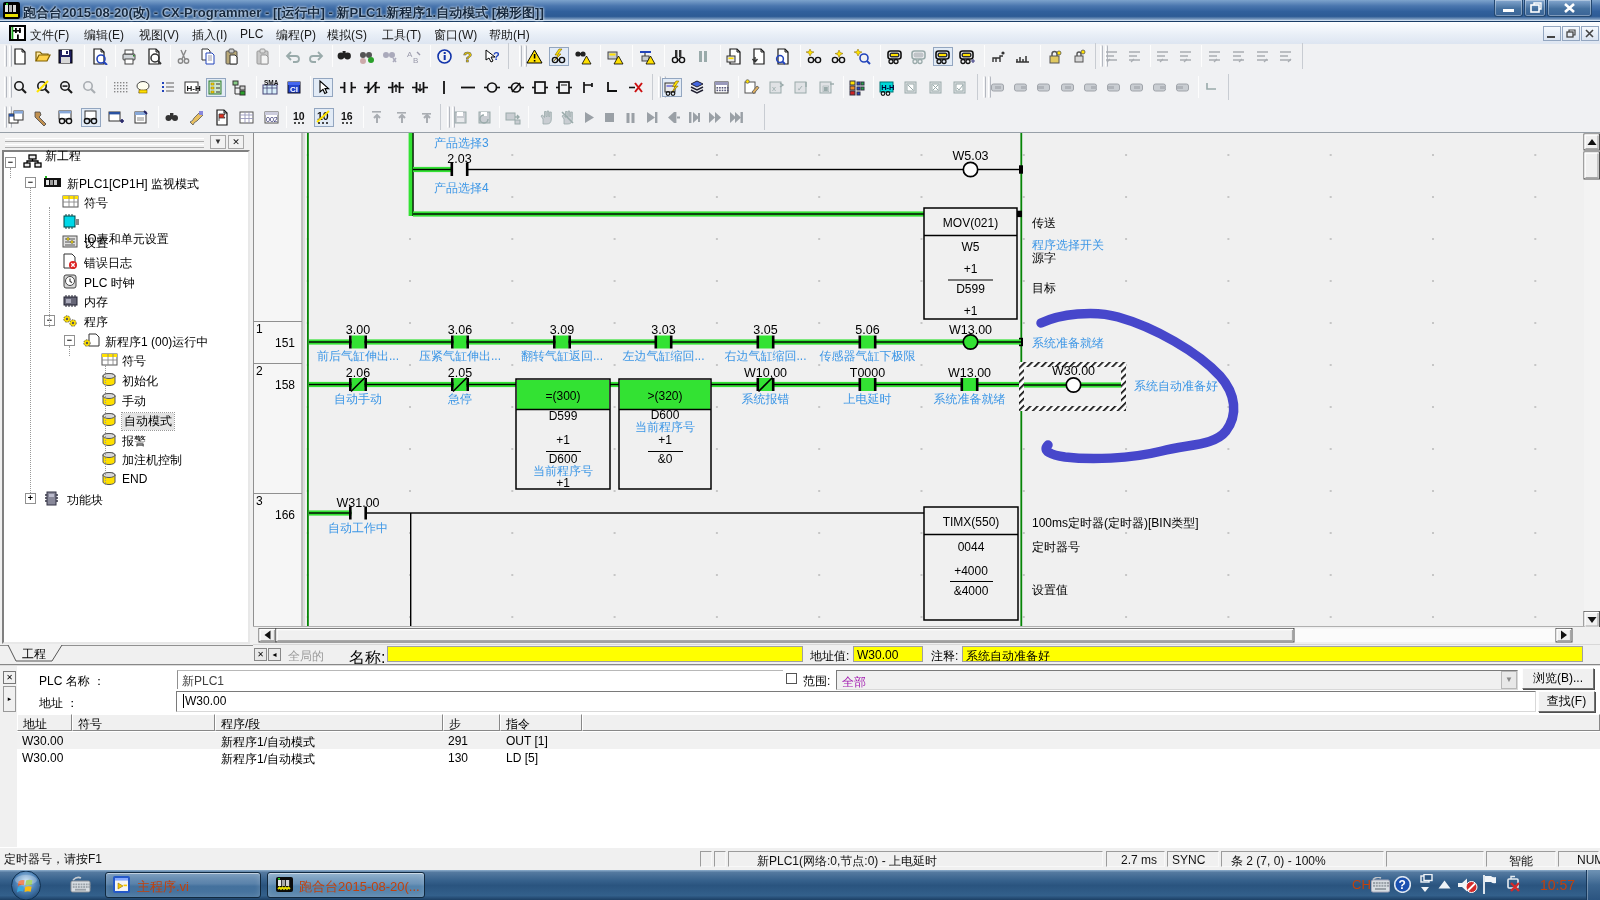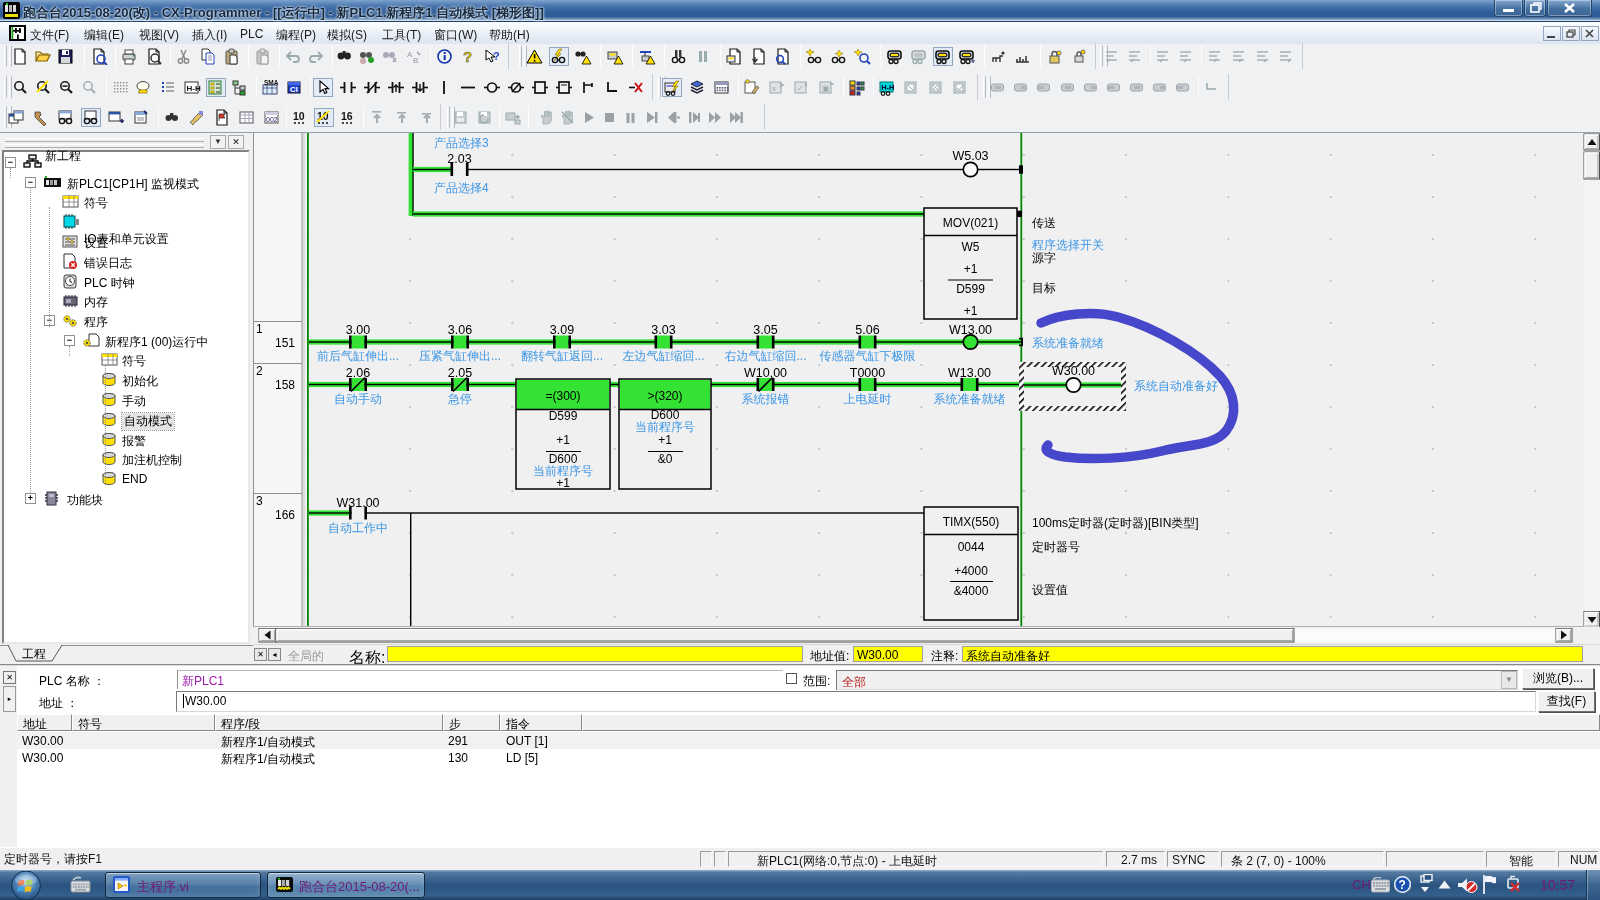--- a/index.html
+++ b/index.html
@@ -6,21 +6,21 @@
 svg text{font-family:"Liberation Sans",sans-serif}
 .mi{position:absolute;color:#1a1a1a;font-size:12px;white-space:nowrap}
 .mdibtn{position:absolute;width:18px;height:15px;background:linear-gradient(#f5f9fe,#dbe4f1);border:1px solid #93a6c0;color:#445;text-align:center}
 .tbsep{position:absolute;width:1px;background:#c3c7ce;height:22px;border-right:1px solid #fdfdfd}
 .hdl{position:absolute;width:3px;height:22px;border-left:1px solid #fff;border-right:1px solid #b4b8c0;border-radius:2px}
 .trow{position:absolute;white-space:nowrap;color:#000;font-size:12px}
 .exp{position:absolute;width:11px;height:11px;background:#fff;border:1px solid #919191;font-size:9px;line-height:9px;text-align:center;color:#000;font-weight:bold}
 .yfield{position:absolute;height:16px;background:#ffff00;border:1px solid #a0a0a0;font-size:12px;padding:1px 3px;white-space:nowrap;overflow:hidden}
 .fbtn{position:absolute;background:#f0f0f0;border:1px solid;border-color:#fdfdfd #707070 #707070 #fdfdfd;text-align:center;font-size:12px;box-shadow:1px 1px 0 #505050}
 .spanel{position:absolute;height:16px;border:1px solid;border-color:#9c9c9c #f8f8f8 #f8f8f8 #9c9c9c;font-size:12px;color:#111;padding:1px 4px;white-space:nowrap}
-.tkt{position:absolute;color:#701a75;font-size:13px;white-space:nowrap}
+.tkt{position:absolute;color:#c2410c;font-size:13px;white-space:nowrap}
 </style></head><body>
 <div class="abs" style="left:0;top:0;width:1600px;height:22px;background:linear-gradient(180deg,#7da3cc 0%,#4a76ae 28%,#31609c 55%,#2d5b95 78%,#7d9cc0 92%,#e2eefa 99%,#8aa6c6 100%);border-bottom:1px solid #1b3d66"></div>
 <div class="abs" style="left:3px;top:2px;width:17px;height:17px;background:#000;border-radius:2px"><svg width="17" height="17">
       <rect x="2" y="3" width="3" height="7" fill="#e8e8e8"></rect>
       <rect x="6" y="3" width="3" height="7" fill="#b8b8b8"></rect>
       <rect x="10" y="3" width="3" height="7" fill="#d8d8d8"></rect>
       <rect x="2" y="12" width="13" height="3" fill="#e8e000"></rect>
       <rect x="3" y="1" width="2" height="2" fill="#20c020"></rect>
     </svg></div>
 <div class="abs" style="left:23px;top:4px;font-size:13px;font-weight:bold;color:#16293f;text-shadow:0 0 3px rgba(240,248,255,.85),0 0 2px rgba(235,244,252,.7),0 1px 2px rgba(220,235,248,.6);white-space:nowrap">跑合台2015-08-20(改) - CX-Programmer - [[运行中] - 新PLC1.新程序1.自动模式 [梯形图]]</div>
@@ -1164,25 +1164,25 @@
 <div class="abs" style="left:810px;top:648px;color:#000;font-size:12px">地址值:</div>
 <div class="abs yfield" style="left:853px;top:646px;width:70px">W30.00</div>
 <div class="abs" style="left:931px;top:648px;color:#000;font-size:12px">注释:</div>
 <div class="abs yfield" style="left:962px;top:646px;width:621px">系统自动准备好</div>
 <div class="abs" style="left:0;top:664px;width:1600px;height:183px;background:#fff;border-top:2px groove #dcdcdc"></div>
 <div class="abs" style="left:0;top:666px;width:17px;height:181px;background:#f0f0f0"></div>
 <div class="abs" style="left:3px;top:671px;width:13px;height:13px;background:#f0f0f0;border:1px solid #777;font-size:8px;text-align:center;line-height:11px">✕</div>
 <div class="abs" style="left:3px;top:686px;width:13px;height:26px;background:#f0f0f0;border:1px solid #999;font-size:7px;text-align:center;line-height:24px">▸</div>
 <div class="abs" style="left:39px;top:673px;font-size:12px;color:#000">PLC 名称 ：</div>
 <div class="abs" style="left:177px;top:670px;width:606px;height:19px;background:#fff;border-left:1px solid #909090;border-top:1px solid #b8b8b8"></div>
-<div class="abs" style="left:182px;top:673px;font-size:12px;color:#a21caf">新PLC1</div>
+<div class="abs" style="left:182px;top:673px;font-size:12px;color:#404040">新PLC1</div>
 <div class="abs" style="left:786px;top:673px;width:11px;height:11px;background:#fff;border:1px solid #555"></div>
 <div class="abs" style="left:803px;top:673px;font-size:12px;color:#000">范围:</div>
 <div class="abs" style="left:836px;top:670px;width:682px;height:20px;background:#f0f0f0;border:1px solid;border-color:#7a7a7a #d8d8d8 #d8d8d8 #7a7a7a"></div>
-<div class="abs" style="left:842px;top:674px;font-size:12px;color:#b91c1c">全部</div>
+<div class="abs" style="left:842px;top:674px;font-size:12px;color:#a21caf">全部</div>
 <div class="abs" style="left:1501px;top:671px;width:16px;height:18px;background:#e8e8e8;border:1px solid #b8b8b8;text-align:center;font-size:8px;line-height:16px;color:#888">▼</div>
 <div class="abs fbtn" style="left:1522px;top:668px;width:72px;height:21px;line-height:19px">浏览(B)...</div>
 <div class="abs" style="left:39px;top:695px;font-size:12px;color:#000">地址 ：</div>
 <div class="abs" style="left:176px;top:691px;width:1360px;height:21px;background:#fff;border:1px solid;border-color:#7a7a7a #d8d8d8 #d8d8d8 #7a7a7a"></div>
 <div class="abs" style="left:183px;top:694px;font-size:12px;color:#000;border-left:1px solid #000;padding-left:1px">W30.00</div>
 <div class="abs fbtn" style="left:1538px;top:691px;width:57px;height:21px;line-height:19px">查找(F)</div>
 <div class="abs" style="left:17px;top:714px;width:55px;height:17px;background:#f0f0f0;border:1px solid;border-color:#fff #888 #888 #fff;font-size:12px;padding:1px 0 0 5px">地址</div>
 <div class="abs" style="left:72px;top:714px;width:143px;height:17px;background:#f0f0f0;border:1px solid;border-color:#fff #888 #888 #fff;font-size:12px;padding:1px 0 0 5px">符号</div>
 <div class="abs" style="left:215px;top:714px;width:228px;height:17px;background:#f0f0f0;border:1px solid;border-color:#fff #888 #888 #fff;font-size:12px;padding:1px 0 0 5px">程序/段</div>
 <div class="abs" style="left:443px;top:714px;width:57px;height:17px;background:#f0f0f0;border:1px solid;border-color:#fff #888 #888 #fff;font-size:12px;padding:1px 0 0 5px">步</div>
@@ -1200,21 +1200,21 @@
 <div class="abs" style="left:0;top:847px;width:1600px;height:23px;background:#f0f0f0;border-top:1px solid #fff"></div>
 <div class="abs" style="left:4px;top:851px;font-size:12px;color:#111">定时器号，请按F1</div>
 <div class="spanel" style="left:700px;top:851px;width:12px;padding-left:0px"></div>
 <div class="spanel" style="left:714px;top:851px;width:12px;padding-left:0px"></div>
 <div class="spanel" style="left:728px;top:851px;width:375px;padding-left:28px">新PLC1(网络:0,节点:0) - 上电延时</div>
 <div class="spanel" style="left:1106px;top:851px;width:59px;padding-left:14px">2.7 ms</div>
 <div class="spanel" style="left:1167px;top:851px;width:52px;padding-left:4px">SYNC</div>
 <div class="spanel" style="left:1221px;top:851px;width:163px;padding-left:9px">条 2 (7, 0)   - 100%</div>
 <div class="spanel" style="left:1386px;top:851px;width:98px;padding-left:0px"></div>
 <div class="spanel" style="left:1486px;top:851px;width:70px;padding-left:22px">智能</div>
-<div class="spanel" style="left:1558px;top:851px;width:41px;padding-left:11px">NUM</div>
+<div class="spanel" style="left:1558px;top:851px;width:41px;padding-left:18px">NUM</div>
 <div class="abs" style="left:0;top:870px;width:1600px;height:30px;background:linear-gradient(180deg,#8eafcd 0%,#54799f 8%,#36618c 35%,#2a547f 52%,#33608b 85%,#1c3f64 100%)"></div>
 <svg class="abs" style="left:6px;top:871px" width="40" height="29" viewBox="0 0 40 29">
 <defs>
       <radialGradient id="orb" cx="50%" cy="35%" r="70%">
         <stop offset="0%" stop-color="#bfdcf2"></stop>
         <stop offset="50%" stop-color="#4e83b8"></stop>
         <stop offset="100%" stop-color="#1c4470"></stop>
       </radialGradient>
     </defs>
 <circle cx="20" cy="14.5" r="14.5" fill="url(#orb)" stroke="#10304f" stroke-width="1"></circle>

